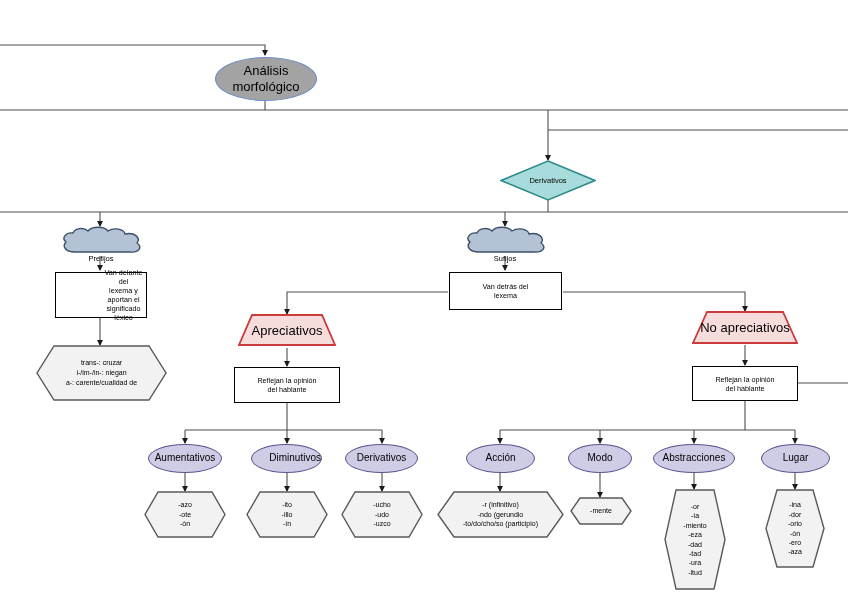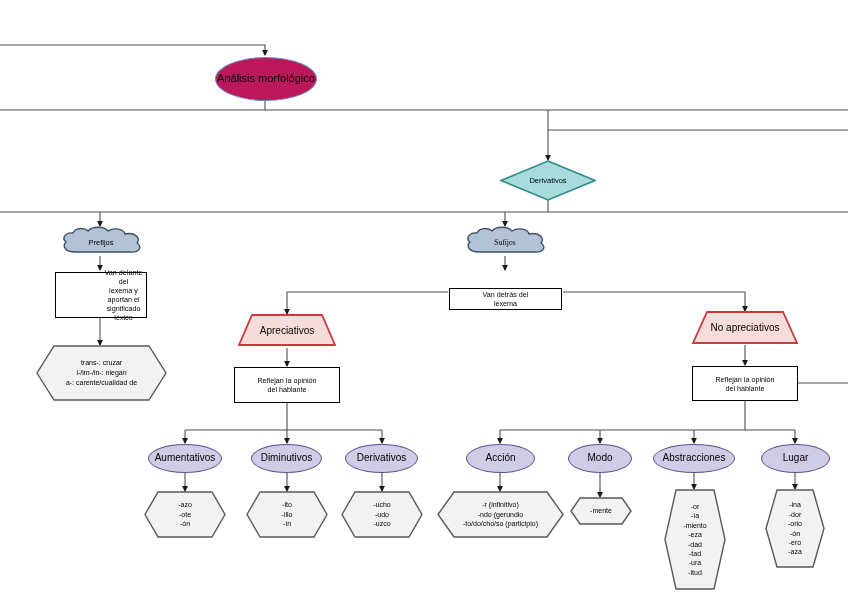--- a/index.html
+++ b/index.html
@@ -28,23 +28,23 @@
     align-items: center;
     justify-content: center;
     text-align: center;
     line-height: 1.25;
     white-space: pre-line;
     z-index: 3;
   }
   
   .ellipse-blue {
     border: 1px solid #6b8fc4;
-    background: #be185d;
+    background: #a3a3a3;
     border-radius: 50%;
-    font-size: 11px;
+    font-size: 13px;
   }
   
   .diamond-wrap {
     position: absolute;
     z-index: 3;
   }
   .diamond-shape {
     position: absolute;
     left: 0; top: 0;
     width: 100%;
@@ -67,21 +67,21 @@
     z-index: 3;
   }
   .cloud-shape {
     position: absolute;
     left: 0; top: 0;
     width: 100%;
     height: 100%;
   }
   .cloud-label {
     position: absolute;
-    left: 0; top: 0;
+    left: 0; top: 16px;
     width: 100%;
     height: 100%;
     display: flex;
     align-items: center;
     justify-content: center;
     font-size: 7.5px;
   }
   
   .rect-box {
     border: 1.6px solid #000000;
@@ -101,21 +101,21 @@
     height: 100%;
   }
   .trap-label {
     position: absolute;
     left: 0; top: 0;
     width: 100%;
     height: 100%;
     display: flex;
     align-items: center;
     justify-content: center;
-    font-size: 10px;
+    font-size: 13px;
   }
   
   .ellipse-purple {
     border: 1.3px solid #5c5490;
     background: #cfcce6;
     border-radius: 50%;
     font-size: 10px;
   }
   
   .hex-wrap {
@@ -220,21 +220,21 @@
 </div>
 
 <div class="cloud-wrap" style="left:57px; top:226px; width:88px; height:32px;">
   <svg class="cloud-shape" viewBox="0 0 88 32" preserveAspectRatio="none">
     <path d="M18,26 C8,26 5,20 9,16 C4,12 9,6 16,7 C18,2 27,1 31,5 C35,0 47,0 51,5
              C57,1 67,3 68,8 C78,6 84,12 80,17 C86,21 82,27 73,26 Z" fill="#b3c2d4" stroke="#3d5068" stroke-width="1.4" stroke-linejoin="round"></path>
   </svg>
   <div class="cloud-label">Prefijos</div>
 </div>
 
-<div class="cloud-wrap" style="left:461px; top:226px; width:88px; height:32px;font-family:Liberation Serif, serif;">
+<div class="cloud-wrap" style="left:461px; top:226px; width:88px; height:32px;">
   <svg class="cloud-shape" viewBox="0 0 88 32" preserveAspectRatio="none">
     <path d="M18,26 C8,26 5,20 9,16 C4,12 9,6 16,7 C18,2 27,1 31,5 C35,0 47,0 51,5
              C57,1 67,3 68,8 C78,6 84,12 80,17 C86,21 82,27 73,26 Z" fill="#b3c2d4" stroke="#3d5068" stroke-width="1.4" stroke-linejoin="round"></path>
   </svg>
   <div class="cloud-label">Sufijos</div>
 </div>
 
 <div class="node rect-box" style="left:55px; top:272px; width:92px; height:46px;padding-left:48px;">
   <span>Van delante del
 lexema y aportan el
@@ -243,21 +243,21 @@
 
 <div class="hex-wrap" style="left:36px; top:345px; width:131px; height:56px;">
   <svg class="hex-shape" viewBox="0 0 131 56" preserveAspectRatio="none">
     <polygon points="18,1 113,1 130,28 113,55 18,55 1,28" fill="#f2f2f2" stroke="#595959" stroke-width="1.4"></polygon>
   </svg>
   <div class="hex-label">trans-: cruzar
 i-/im-/in-: niegan
 a-: carente/cualidad de</div>
 </div>
 
-<div class="node rect-box" style="left:449px; top:288px; width:113px; height:22px;">
+<div class="node rect-box" style="left:449px; top:272px; width:113px; height:38px;">
   <span>Van detrás del
 lexema</span>
 </div>
 
 <div class="trap-wrap" style="left:238px; top:314px; width:98px; height:32px;">
   <svg class="trap-shape" viewBox="0 0 98 32" preserveAspectRatio="none">
     <polygon points="14,1 84,1 97,31 1,31" fill="#f7dcdc" stroke="#cc3b3b" stroke-width="1.8"></polygon>
   </svg>
   <div class="trap-label">Apreciativos</div>
 </div>
@@ -275,21 +275,21 @@
 </div>
 
 <div class="node rect-box" style="left:692px; top:366px; width:106px; height:35px;">
   <span>Reflejan la opinión
 del hablante</span>
 </div>
 
 <div class="node ellipse-purple" style="left:148px; top:444px; width:74px; height:29px;">
   <span>Aumentativos</span>
 </div>
-<div class="node ellipse-purple" style="left:251px; top:444px; width:71px; height:29px;">
+<div class="node ellipse-purple" style="left:251px; top:444px; width:71px; height:29px;justify-content:flex-end;">
   <span>Diminutivos</span>
 </div>
 <div class="node ellipse-purple" style="left:345px; top:444px; width:73px; height:29px;">
   <span>Derivativos</span>
 </div>
 <div class="node ellipse-purple" style="left:466px; top:444px; width:69px; height:29px;">
   <span>Acción</span>
 </div>
 <div class="node ellipse-purple" style="left:568px; top:444px; width:64px; height:29px;">
   <span>Modo</span>

